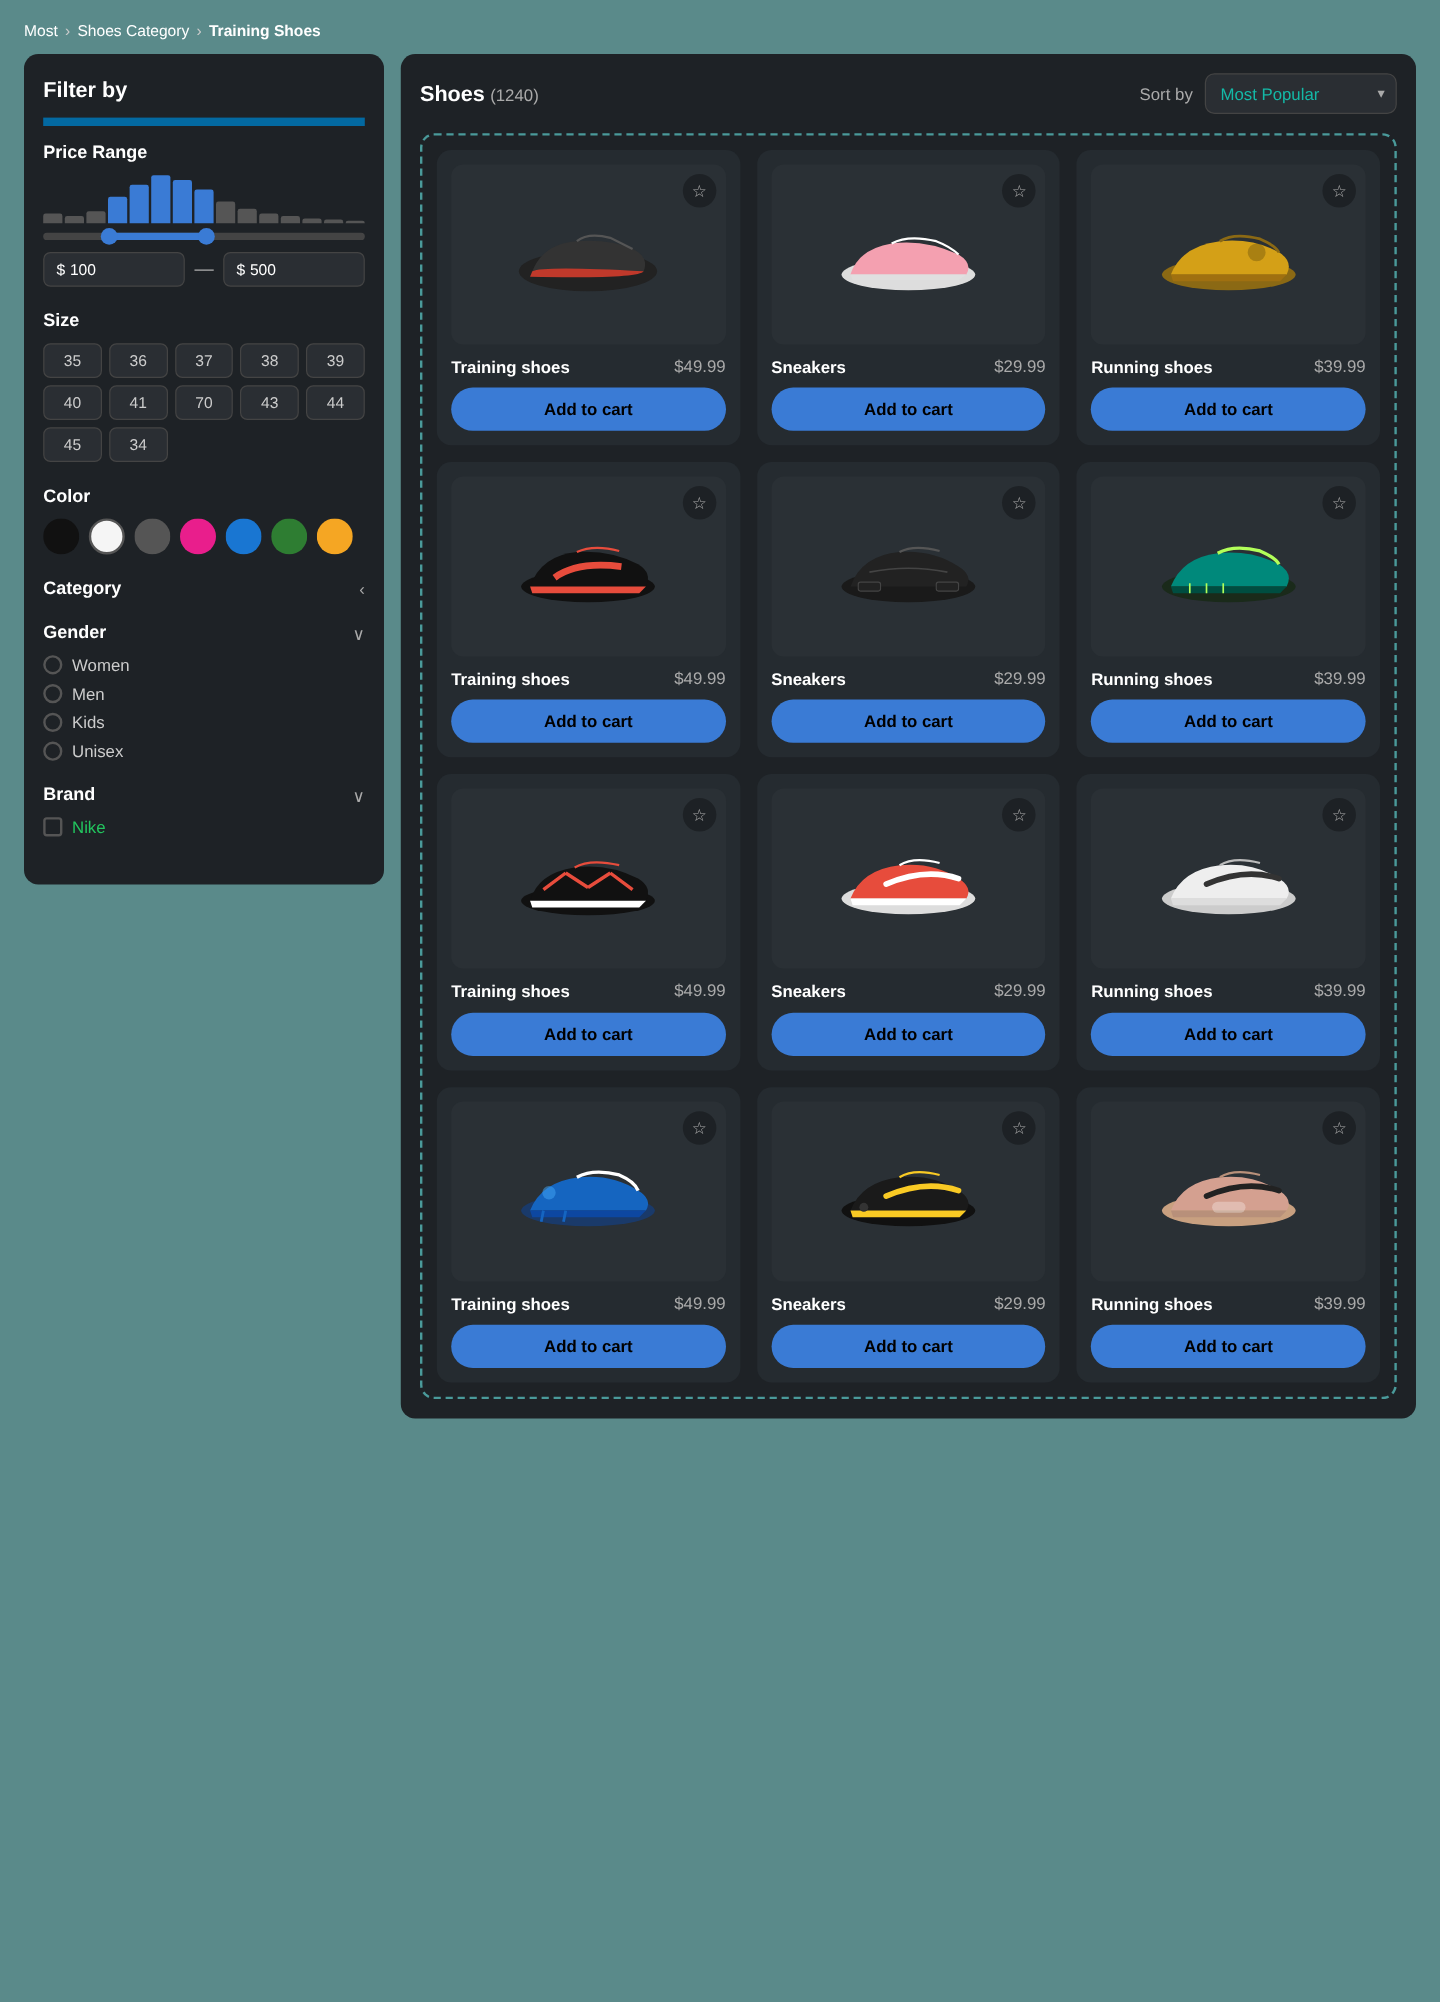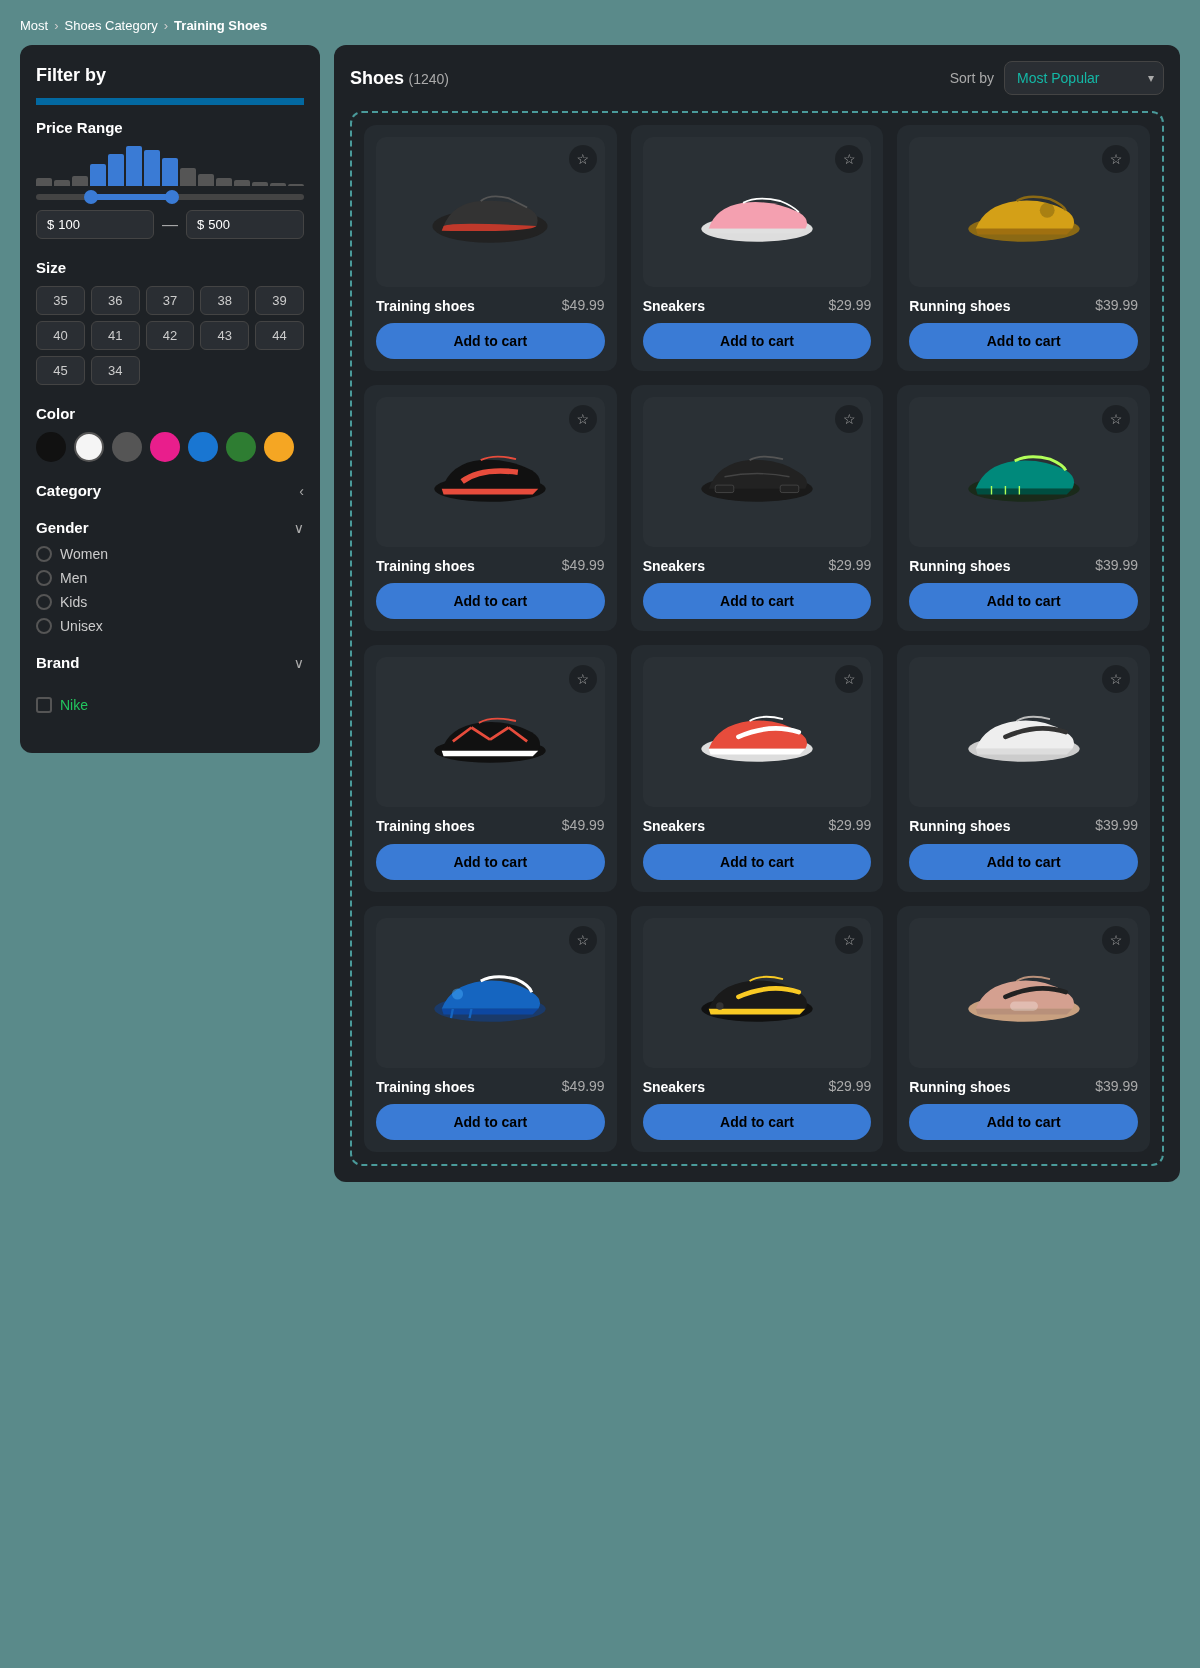--- a/index.html
+++ b/index.html
@@ -355,21 +355,21 @@
     <div class="filter-section">
       <div class="filter-section-title">Size</div>
       <div class="size-grid" id="size-grid">
           <div class="size-btn">35</div>
           <div class="size-btn">36</div>
           <div class="size-btn">37</div>
           <div class="size-btn">38</div>
           <div class="size-btn">39</div>
           <div class="size-btn">40</div>
           <div class="size-btn">41</div>
-          <div class="size-btn">42</div>
+          <div class="size-btn">70</div>
           <div class="size-btn">43</div>
           <div class="size-btn">44</div>
           <div class="size-btn">45</div>
           <div class="size-btn">34</div>
         </div>
     </div>
 
     <div class="filter-section">
       <div class="filter-section-title">Color</div>
       <div class="color-swatches" id="color-swatches">
@@ -409,21 +409,21 @@
             <span>Kids</span>
           </div>
           <div class="gender-option">
             <div class="radio-circle"></div>
             <span>Unisex</span>
           </div>
         </div>
     </div>
 
     <div class="filter-section">
-      <div class="filter-section-header" style="margin-bottom:26px">
+      <div class="filter-section-header" style="margin-bottom:10px">
         <span class="filter-section-title" style="margin-bottom:0">Brand</span>
         <span class="chevron">∨</span>
       </div>
       <div id="brand-options">
           <div class="brand-option">
             <div class="checkbox-square"></div>
             <span>Nike</span>
           </div>
         </div>
     </div>

